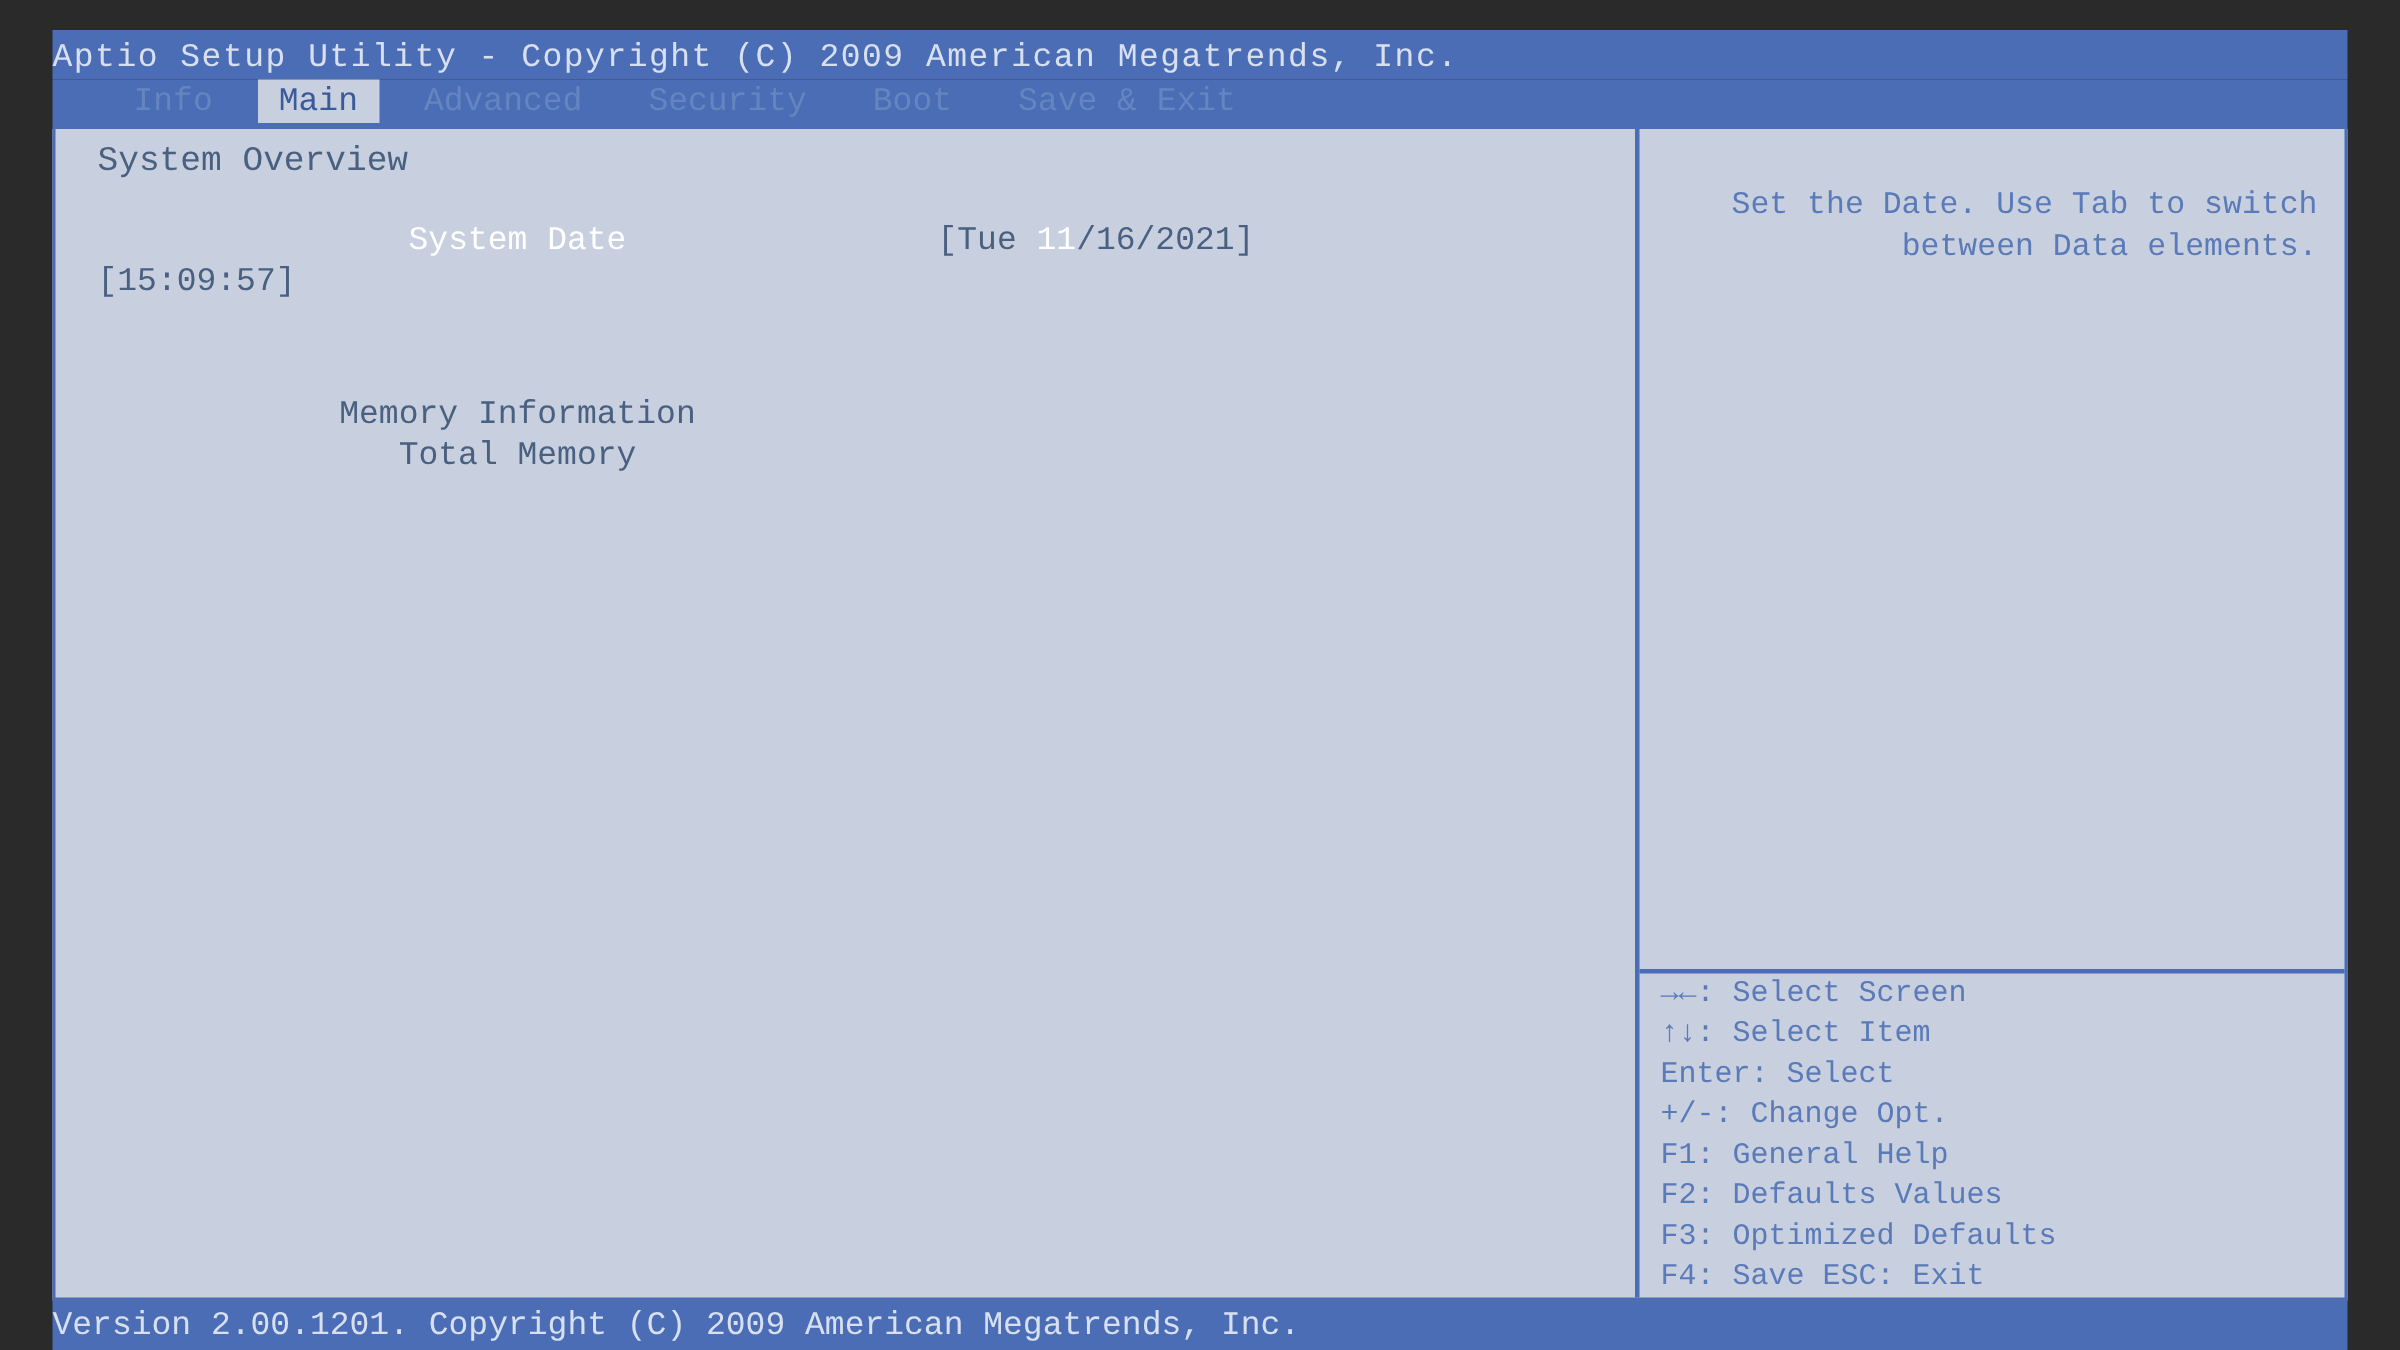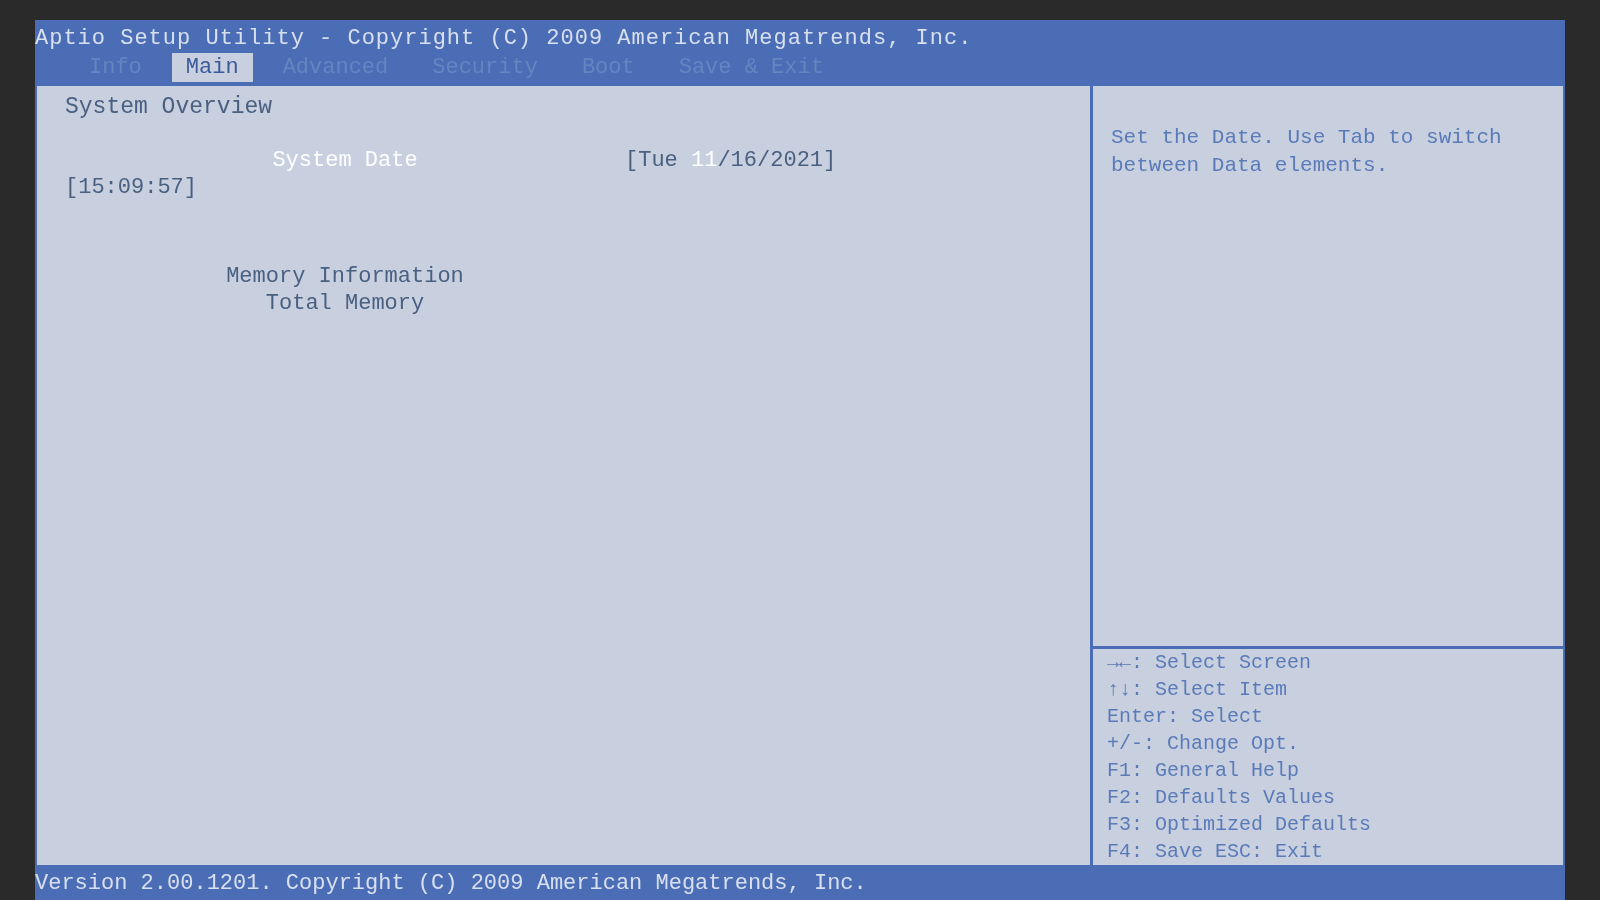--- a/index.html
+++ b/index.html
@@ -87,20 +87,21 @@
       width: 470px;
       display: flex;
       flex-direction: column;
     }
     .help-panel {
       flex: 1;
       padding: 38px 18px 18px 18px;
       color: #5a7ab8;
       font-size: 21px;
       line-height: 1.35;
+      text-align: right;
     }
     .key-panel {
       border-top: 3px solid #4a6db5;
       padding: 0 14px;
       color: #5a7ab8;
       font-size: 20px;
       line-height: 1.35;
     }
     .footer-bar {
       background: #4a6db5;

